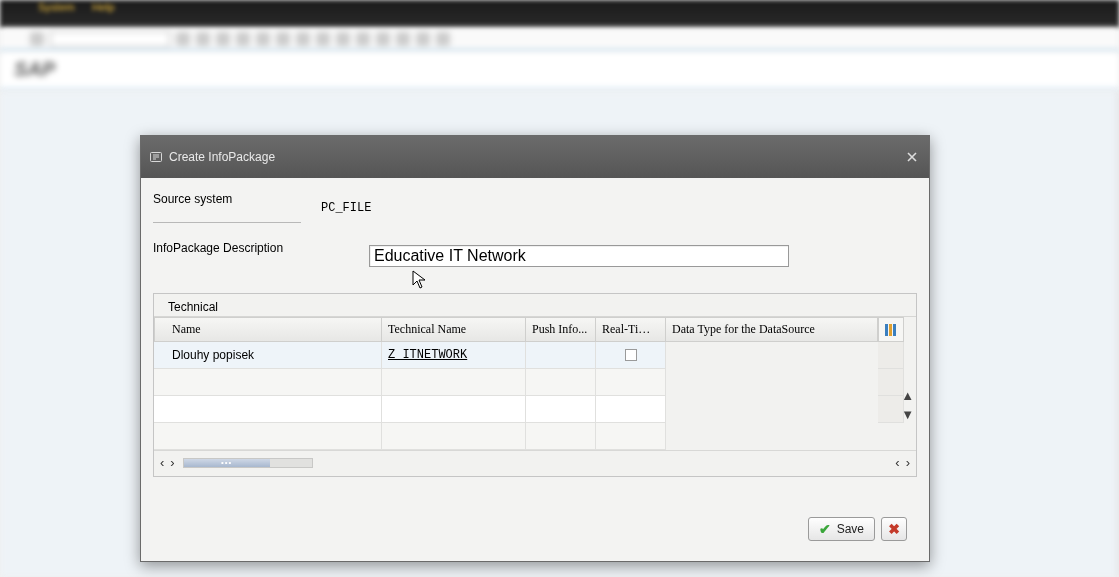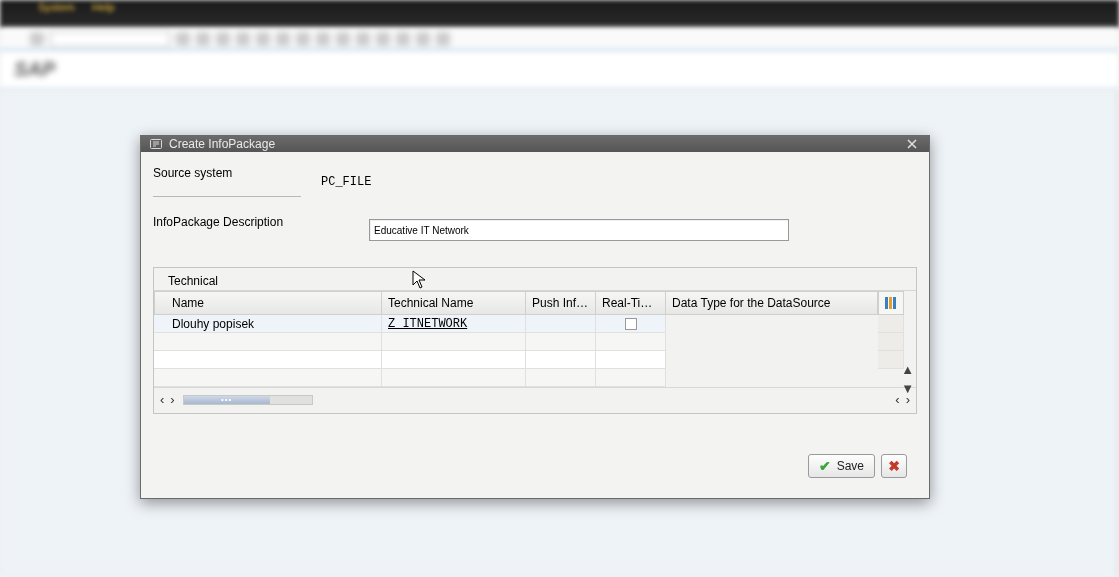--- a/index.html
+++ b/index.html
@@ -42,21 +42,21 @@
   .dialog {
     position: absolute;
     left: 140px;
     top: 135px;
     width: 790px;
     background: #f3f3f2;
     border: 1px solid #6a6a6a;
     box-shadow: 0 4px 14px rgba(0,0,0,.4);
   }
   .titlebar {
-    height: 16px;
+    height: 42px;
     background: linear-gradient(#6b6b6b,#555);
     color: #e9e9e9;
     display: flex;
     align-items: center;
     padding: 0 8px;
     font-size: 12px;
     gap: 6px;
   }
   .titlebar .title-icon svg { display:block; }
   .titlebar .spacer { flex: 1; }
@@ -83,21 +83,21 @@
     font-family: "Courier New", monospace;
     font-size: 12px;
   }
   .desc-input {
     margin-left: 68px;
     width: 420px;
     height: 16px;
     border: 1px solid #999;
     background:#fff;
     padding: 10px 4px;
-    font-size: 10px;
+    font-size: 16px;
     box-shadow: inset 1px 1px 0 rgba(0,0,0,.06);
   }
   
   
   .ds-panel {
     border: 1px solid #c5c5c5;
     background: #f2f2f0;
     padding: 0 0 2px 0;
   }
   .ds-title {
@@ -111,28 +111,29 @@
     font-size: 12px;
   }
   .hdr {
     background: linear-gradient(#f6f6f4,#e7e7e5);
     border: 1px solid #cfcfcd;
     border-left: none;
     padding: 4px 6px;
     white-space: nowrap;
     overflow:hidden;
     text-overflow: ellipsis;
+    font-family: Liberation Serif, serif;
   }
   .hdr:first-child{ border-left:1px solid #cfcfcd; }
   .cell {
     border: 1px solid #e0e0de;
     border-top:none; border-left:none;
     padding: 3px 6px;
     background:#fff;
-    height: 18px;
+    height: 27px;
     display:flex; align-items:center;
   }
   .cell-stub { background:#edece9; }
   .cell.sel { background:#eef4f9; }
   .row-alt .cell { background:#f6f6f4; }
   .row-alt .cell.cell-stub{ background:#edece9;}
   .center { justify-content:center; }
   .mono { font-family: "Courier New", monospace; text-decoration: underline; }
   .chk {
     width: 12px; height: 12px;

